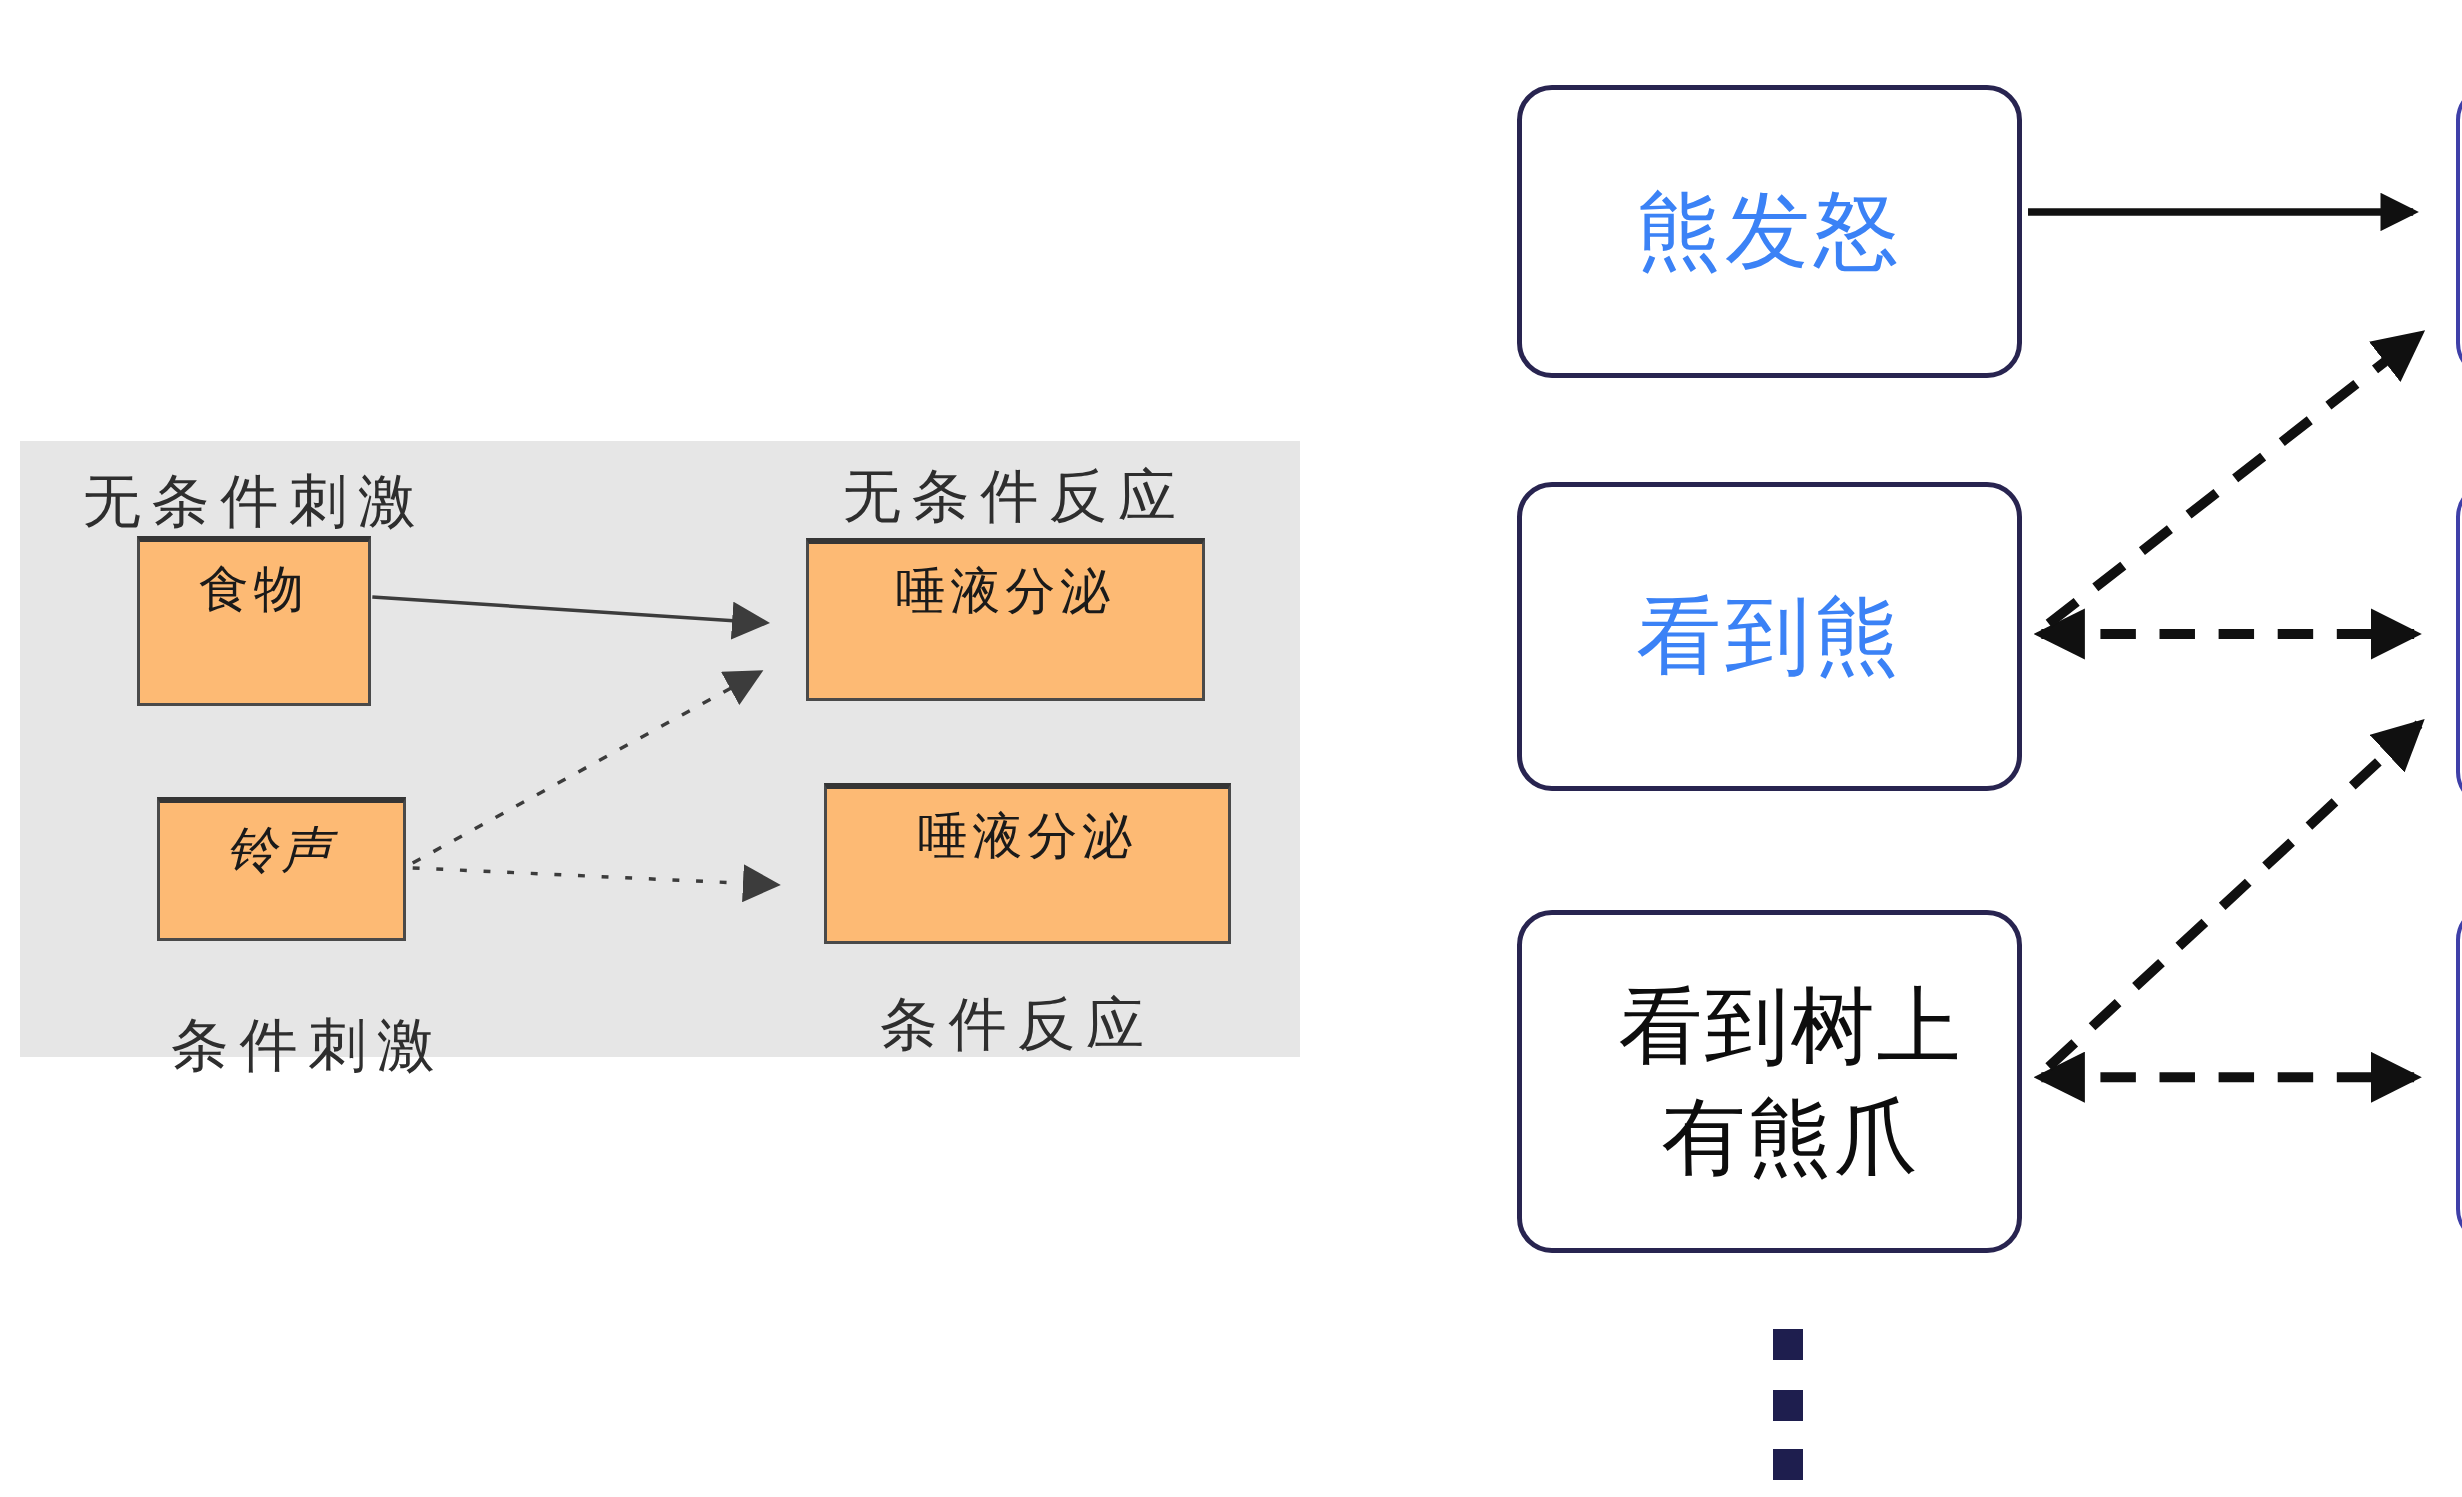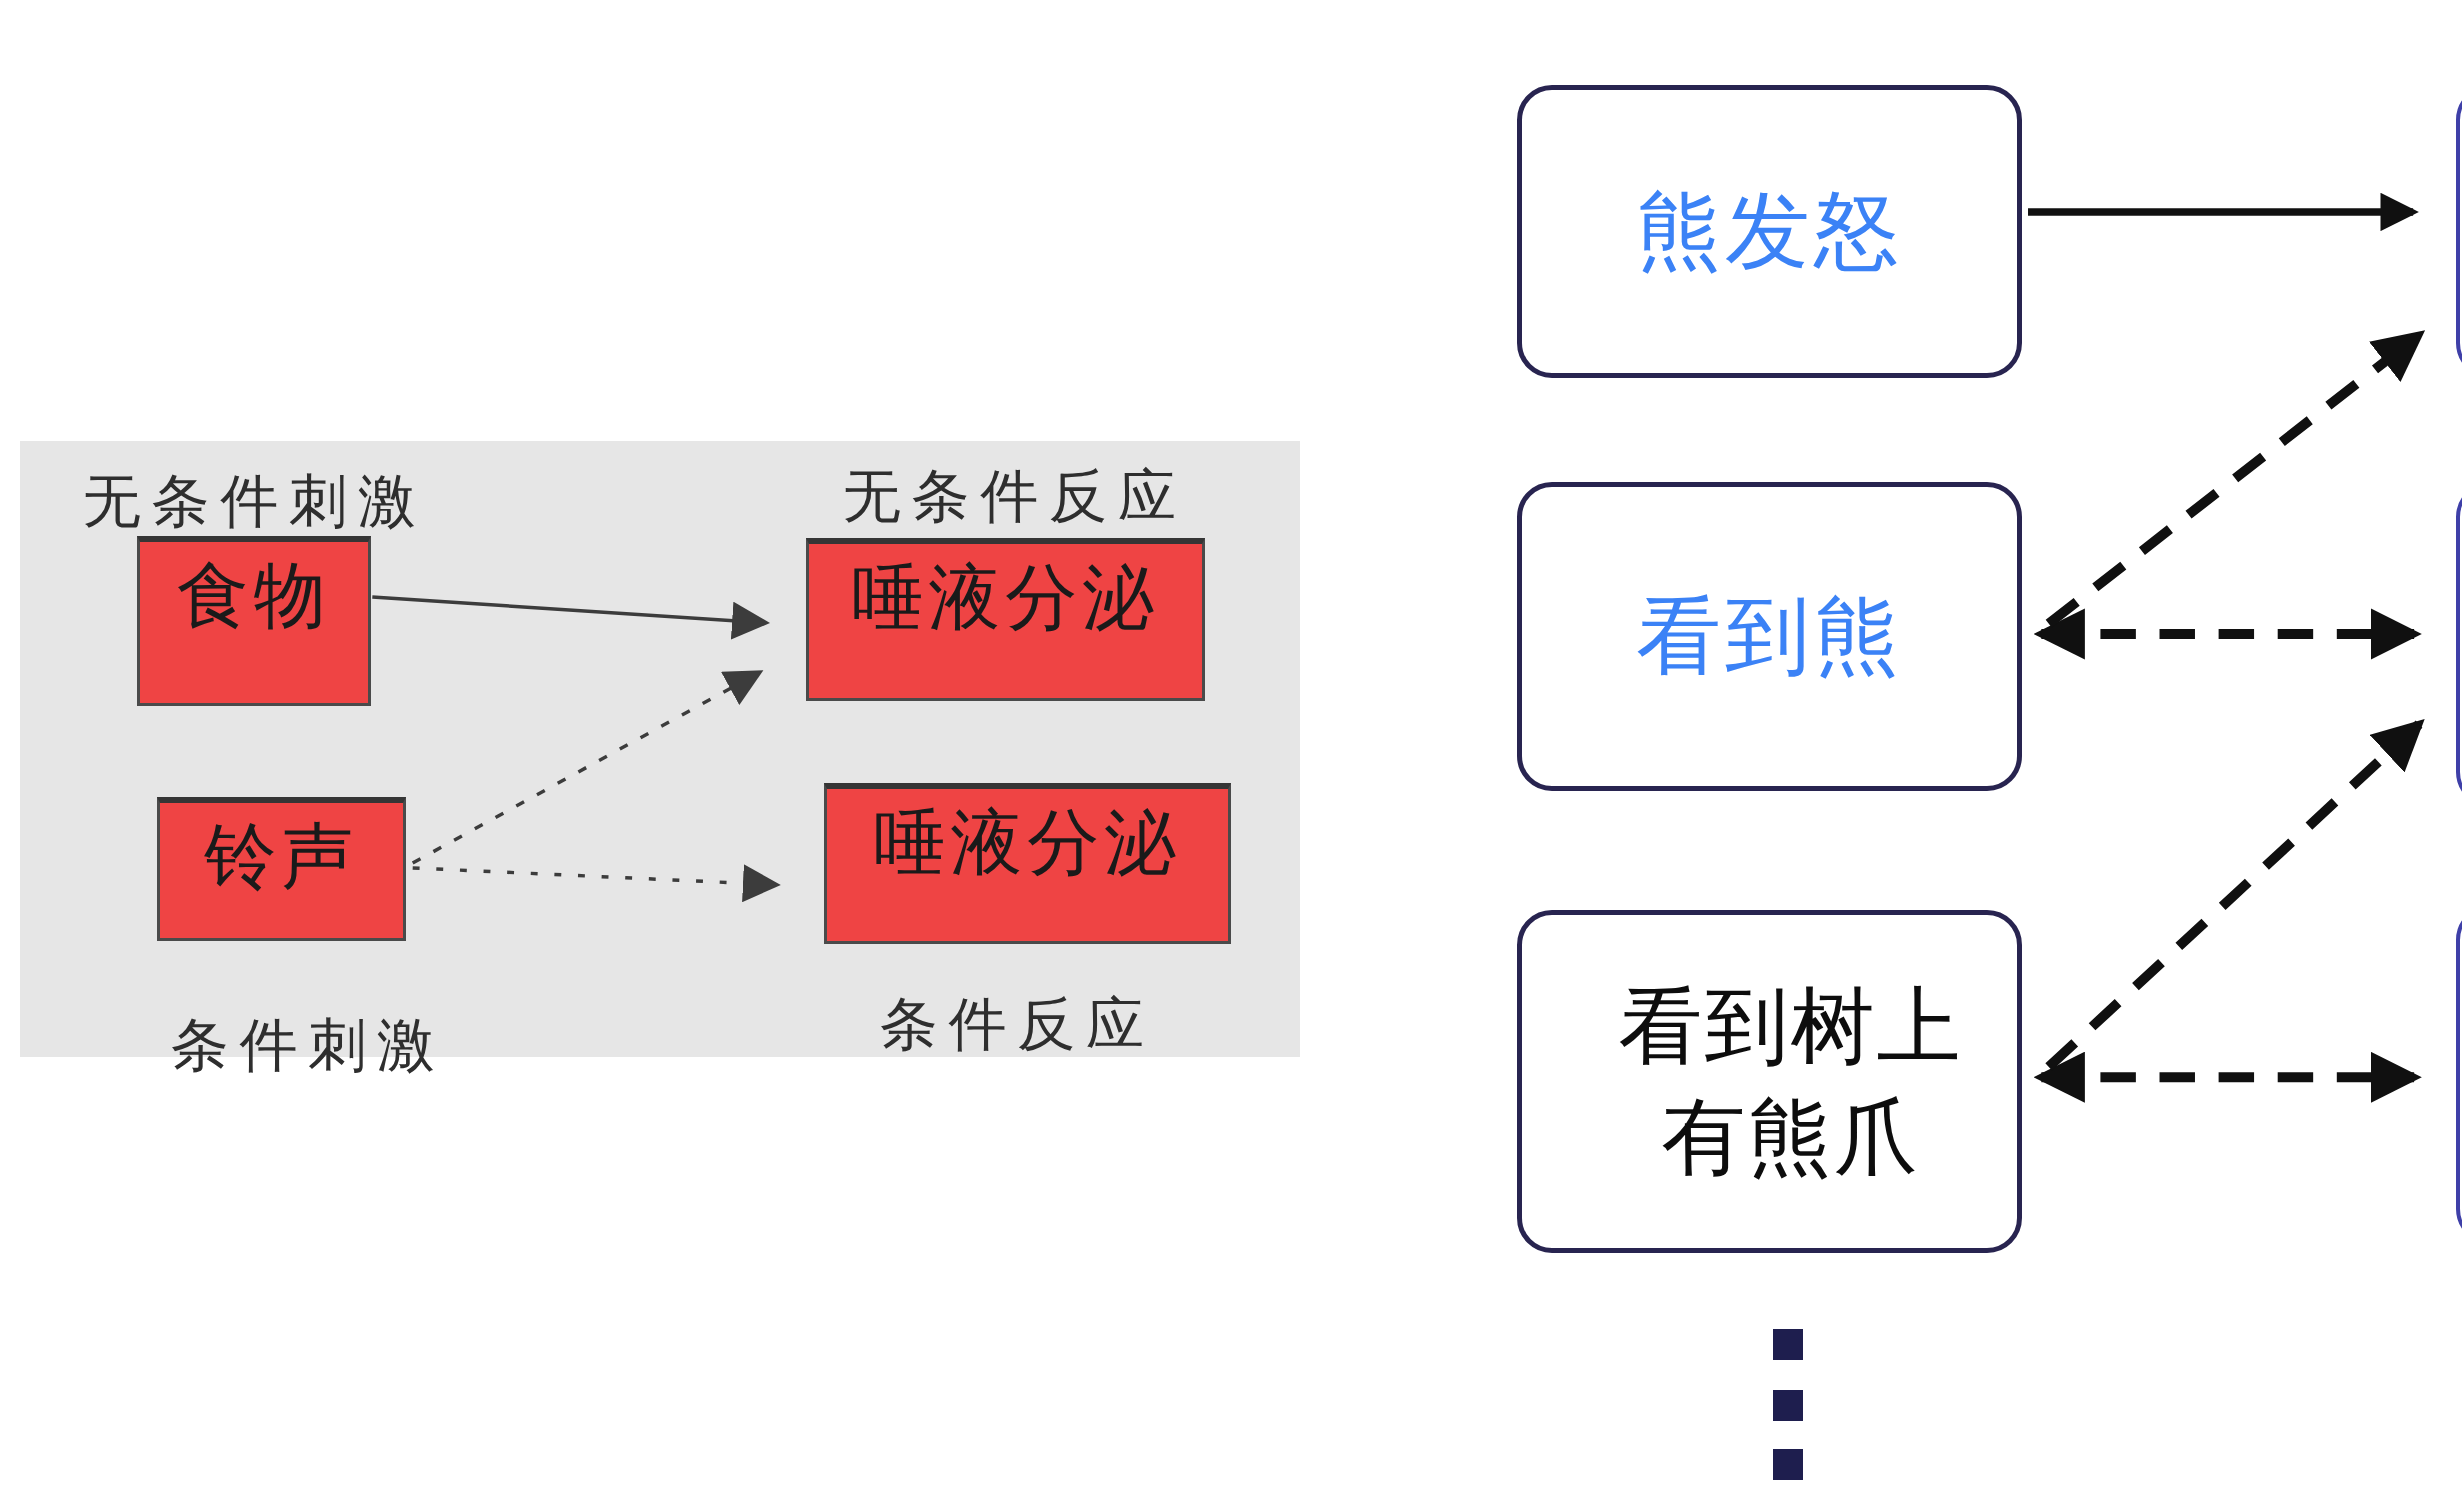--- a/index.html
+++ b/index.html
@@ -3,23 +3,23 @@
 <meta charset="utf-8">
 <style>
   html,body{margin:0;padding:0;background:#ffffff;}
   #stage{position:relative;width:3306px;height:1498px;background:#ffffff;overflow:hidden;
          font-family:"Liberation Sans",sans-serif;}
   svg{position:absolute;left:0;top:0;}
 
   
   .panel{position:absolute;left:19.7px;top:441px;width:1280px;height:616px;background:#e6e6e6;}
   .plabel{position:absolute;font-size:58px;letter-spacing:10.8px;color:#2e2e2e;font-weight:500;white-space:nowrap;}
-  .sbox{position:absolute;background:#ef4444;border:3px solid #4a4a4a;border-top:6.4px solid #353535;
+  .sbox{position:absolute;background:#fdba74;border:3px solid #4a4a4a;border-top:6.4px solid #353535;
         box-sizing:border-box;display:flex;justify-content:center;align-items:flex-start;
-        padding-top:6px;font-size:72px;letter-spacing:4.9px;color:#1a1a1a;white-space:nowrap;}
+        padding-top:14px;font-size:50px;letter-spacing:4.9px;color:#1a1a1a;white-space:nowrap;}
 
   
   .node{position:absolute;background:#ffffff;box-sizing:border-box;display:flex;flex-direction:column;
         justify-content:center;align-items:center;text-align:center;}
   .navy{border:5.4px solid #282450;border-radius:35px;}
   .indigo{border:4.9px solid #3e3fa8;border-radius:35px;}
   .cjk{font-size:85px;letter-spacing:3.9px;color:#3b82f6;line-height:1.3;white-space:nowrap;}
   .cjk2{font-size:84px;letter-spacing:2px;color:#0d0d0d;line-height:1.32;white-space:nowrap;margin-left:42px;}
 
   
@@ -36,21 +36,21 @@
     <div class="plabel" style="left:823px;top:17px;">无条件反应</div>
     <div class="plabel" style="left:151px;top:537px;margin-top:29px;">条件刺激</div>
     <div class="plabel" style="left:860px;top:545px;">条件反应</div>
 
     <div class="sbox" style="left:117px;top:95px;width:234px;height:170px;">
         <span>食物</span>
       </div>
     <div class="sbox" style="left:786px;top:97px;width:399px;height:163px;">
         <span>唾液分泌</span>
       </div>
-    <div class="sbox" style="left:137px;top:356px;width:249px;height:144px;">
+    <div class="sbox" style="left:137px;top:356px;width:249px;height:144px;font-style:italic;">
         <span>铃声</span>
       </div>
     <div class="sbox" style="left:804px;top:342px;width:407px;height:161px;">
         <span>唾液分泌</span>
       </div>
   </div>
 
   <svg width="3306" height="1498" viewBox="0 0 6713 3041">
     <defs>
       <marker id="mG" viewBox="0 0 10 10" refX="8.5" refY="5" markerWidth="11" markerHeight="11" orient="auto-start-reverse">

